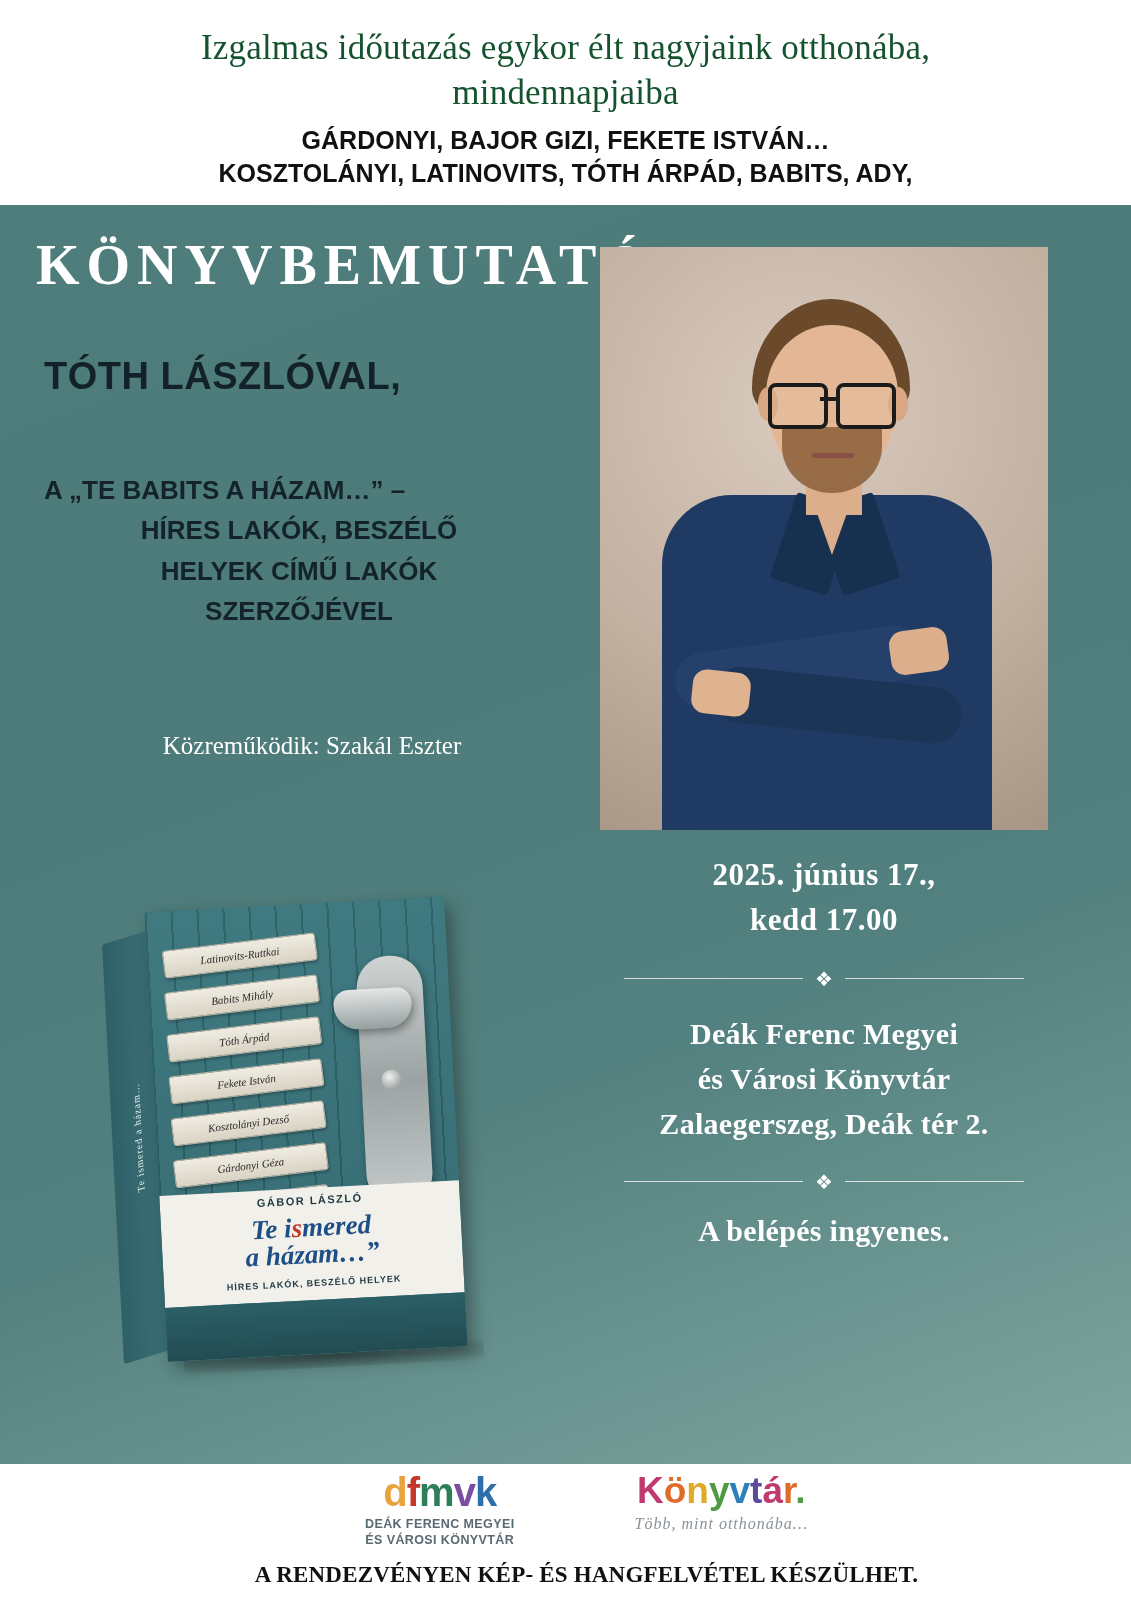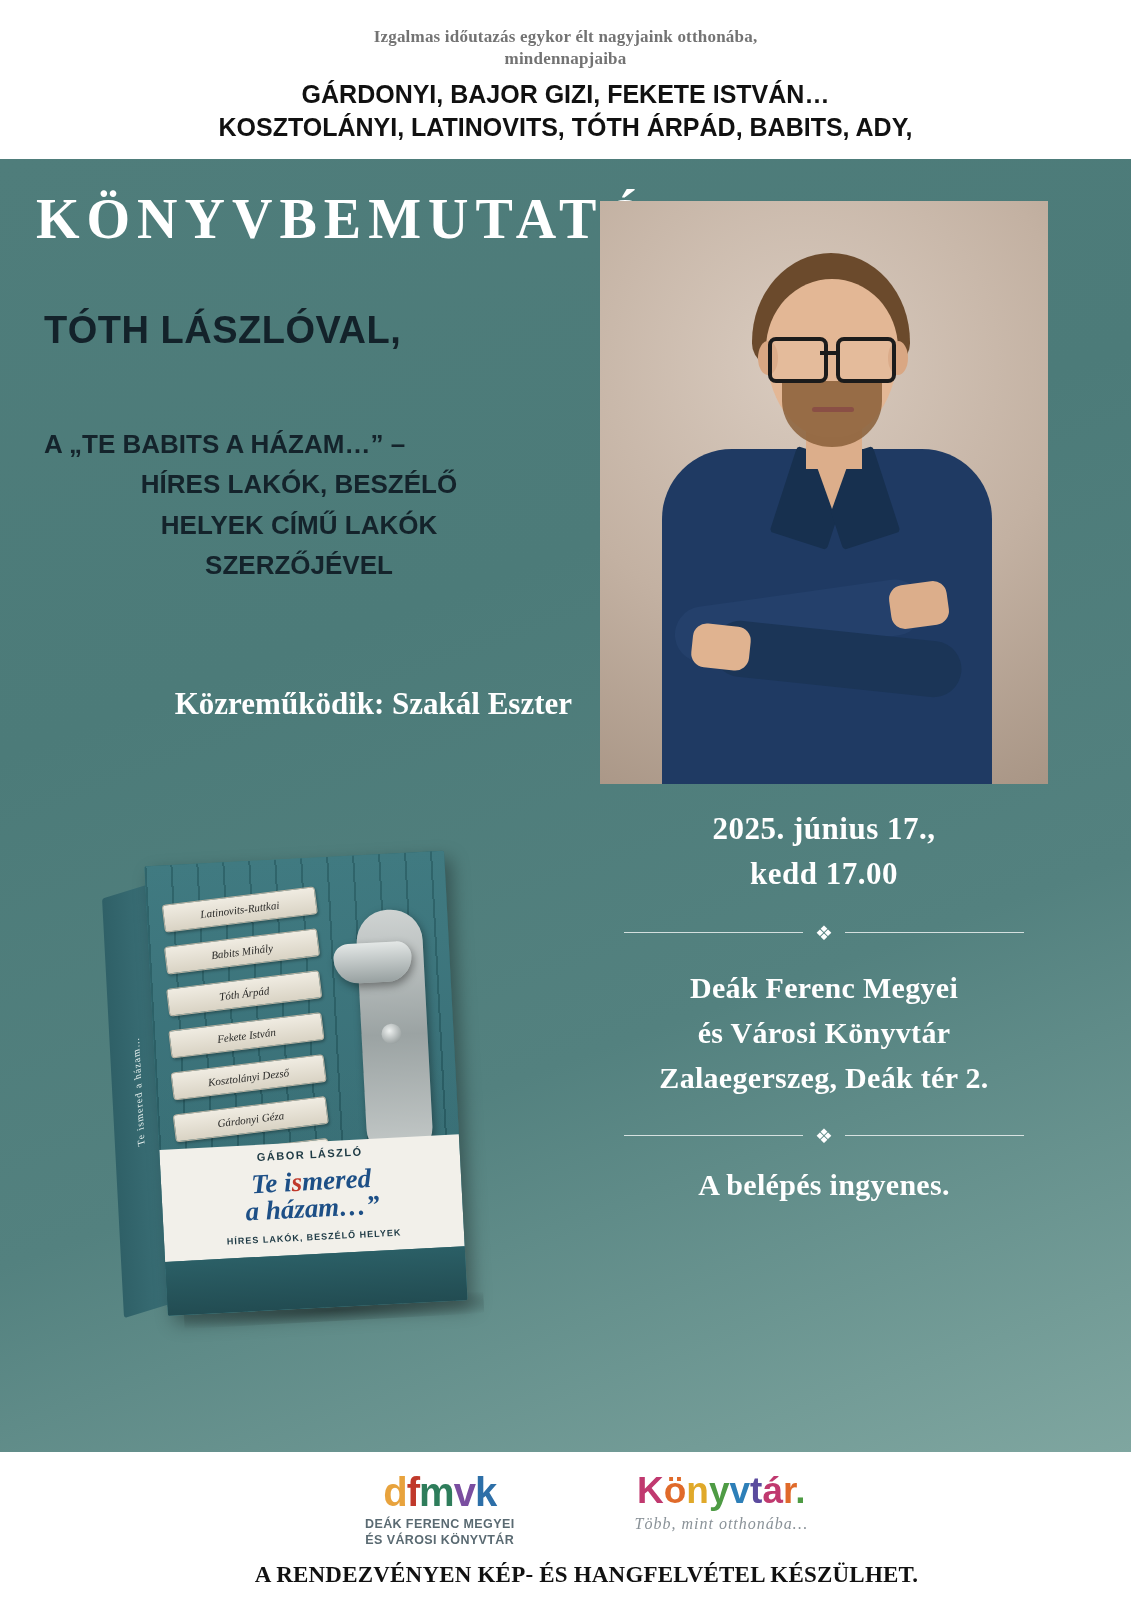--- a/index.html
+++ b/index.html
@@ -23,23 +23,23 @@
   }
 
   
   .header {
     padding: 26px 40px 14px 40px;
     text-align: center;
     background: #ffffff;
   }
   .header .line1 {
     font-family: "Liberation Serif", serif;
-    font-weight: bold;
-    font-size: 17px;
-    color: #737373;
+    font-weight: normal;
+    font-size: 35px;
+    color: #14532d;
     line-height: 1.28;
     letter-spacing: 0.2px;
   }
   .header .names {
     font-family: "Liberation Sans", sans-serif;
     font-weight: bold;
     font-size: 25px;
     color: #111111;
     line-height: 1.35;
     margin-top: 8px;
@@ -86,24 +86,24 @@
     line-height: 1.55;
     text-align: center;
   }
   .booktitle .ln1 { display: block; text-align: left; }
   .contrib {
     position: absolute;
     left: 52px;
     top: 525;
     top: 527px;
     width: 520px;
-    text-align: right;
-    font-family: "Liberation Serif", serif;
-    font-size: 31px;
-    font-weight: bold;
+    text-align: center;
+    font-family: "Liberation Serif", serif;
+    font-size: 25px;
+    font-weight: normal;
     color: #ffffff;
   }
 
   
   .portrait {
     position: absolute;
     left: 600px;
     top: 42px;
     width: 448px;
     height: 583px;
@@ -383,21 +383,21 @@
   .book-shadow {
     position: absolute;
     left: 60px; top: 452px;
     width: 300px; height: 22px;
     background: radial-gradient(ellipse at center, rgba(0,0,0,0.35), rgba(0,0,0,0));
   }
 
   
   .footer {
     background: #ffffff;
-    padding: 14px 0 12px 0;
+    padding: 2px 0 12px 0;
     text-align: center;
     margin-left: 42px;
   }
   .logos {
     display: flex;
     align-items: flex-start;
     justify-content: center;
     gap: 120px;
     padding: 6px 0 4px 0;
   }

